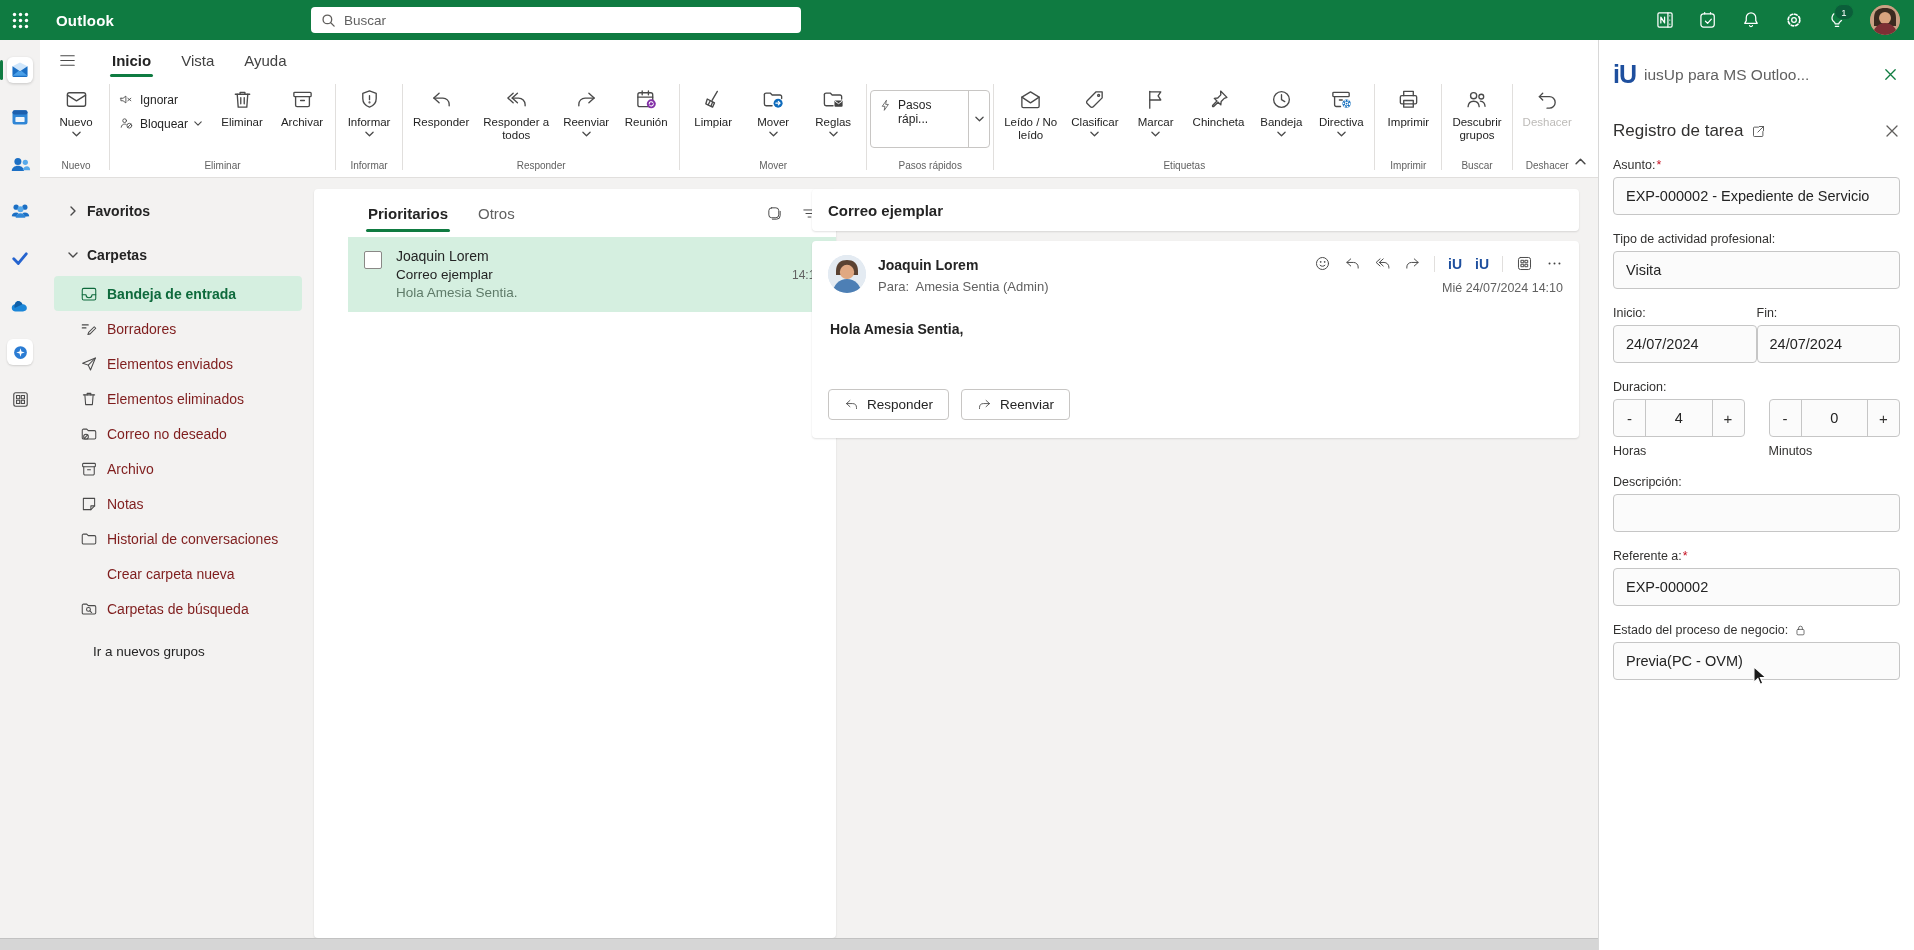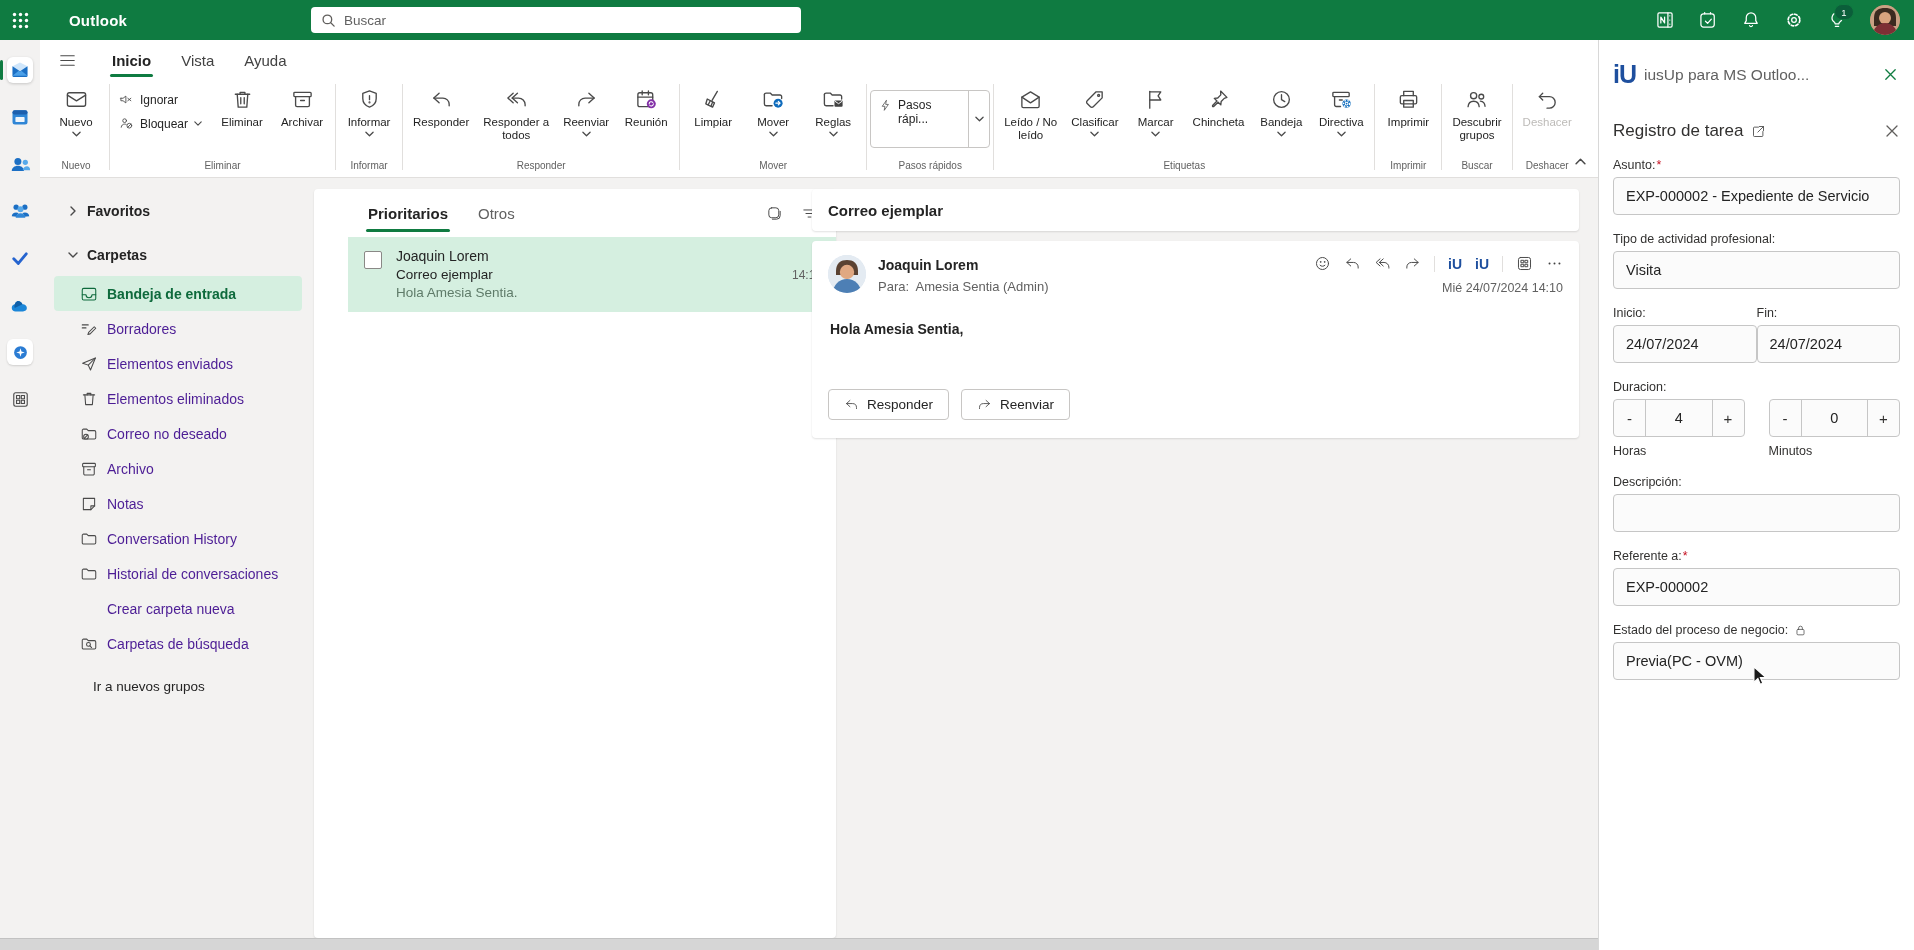--- a/index.html
+++ b/index.html
@@ -6,21 +6,21 @@
   .stage{position:relative;width:1914px;height:950px;overflow:hidden;background:#f3f2f1;
          font-family:"Liberation Sans",sans-serif;color:#242424;}
   .abs{position:absolute;}
   svg{display:block;}
   .ic{fill:none;stroke:#4a4a4a;stroke-width:1.4;stroke-linecap:round;stroke-linejoin:round;}
   .icw{fill:none;stroke:#fff;stroke-width:1.5;stroke-linecap:round;stroke-linejoin:round;}
 
   
   .topbar{left:0;top:0;width:1914px;height:40px;background:#0F7B41;display:flex;align-items:center;}
   .waffle{width:40px;height:40px;display:flex;align-items:center;justify-content:center;cursor:pointer;}
-  .brand{color:#fff;font-size:15px;font-weight:700;margin-left:29px;letter-spacing:.2px;}
+  .brand{color:#fff;font-size:15px;font-weight:700;margin-left:16px;letter-spacing:.2px;}
   .search{position:absolute;left:311px;top:7px;width:490px;height:26px;background:#fff;border-radius:4px;
           display:flex;align-items:center;gap:8px;padding-left:10px;box-sizing:border-box;}
   .search .ph{font-size:13.5px;color:#616161;}
   .topicons{position:absolute;right:14px;top:0;height:40px;display:flex;align-items:center;gap:23px;}
   .tbtn{position:relative;cursor:pointer;}
   .badge{position:absolute;top:-6px;right:-7px;min-width:14px;height:14px;border-radius:8px;background:#0B5E3A;
          color:#fff;font-size:9.5px;display:flex;align-items:center;justify-content:center;padding:0 2px;border:1px solid #0F7B41;}
   .avatar{width:30px;height:30px;border-radius:50%;overflow:hidden;background:#b98b68;}
 
   
@@ -53,21 +53,21 @@
   .pasosbox{margin-top:10px;width:118px;height:56px;border:1px solid #c8c6c4;border-radius:4px;display:flex;cursor:pointer;}
   .pasosbox .pl{flex:1;display:flex;align-items:flex-start;gap:6px;padding:7px 4px 0 8px;font-size:12px;color:#242424;}
   .pasosbox .pc{width:20px;border-left:1px solid #c8c6c4;display:flex;align-items:center;justify-content:center;}
   .collapse{position:absolute;right:1593px;top:160px;cursor:pointer;}
 
   
   .folders{left:40px;top:178px;width:274px;height:760px;box-sizing:border-box;padding-top:18px;}
   .fheader{display:flex;align-items:center;gap:9px;padding-left:28px;height:30px;font-size:14px;font-weight:700;color:#242424;cursor:pointer;}
   .fgap{height:14px;}
   .fitem{display:flex;align-items:center;gap:9px;height:35px;margin:0 12px 0 14px;padding-left:26px;border-radius:4px;
-         font-size:14px;color:#4c1d95;cursor:pointer;white-space:nowrap;}
+         font-size:14px;color:#7f1d1d;cursor:pointer;white-space:nowrap;}
   .fitem.selected{background:#D5EFE0;color:#0E6A3C;font-weight:700;}
   .fitem.selected .ic{stroke:#0E6A3C;}
   .fitem.noicon{padding-left:53px;}
   .ffooter{margin-top:18px;padding-left:53px;font-size:13.5px;color:#242424;cursor:pointer;}
 
   
   .listpane{left:314px;top:189px;width:488px;height:749px;background:#fff;border-radius:4px;
             box-shadow:0 1px 2px rgba(0,0,0,.12);overflow:hidden;padding-left:34px;}
   .listhead{height:48px;display:flex;align-items:center;padding:0 18px;}
   .ltab{font-size:15px;color:#616161;cursor:pointer;position:relative;padding:4px 2px;margin-right:26px;}
@@ -716,28 +716,20 @@
       <span>Archivo</span>
     </div>
     <div class="fitem">
       <svg width="18" height="18" viewBox="0 0 24 24">
           <g class="ic">
             <path d="M4.5 4.5h15v10l-5 5h-10z"></path>
             <path d="M14.5 19.5v-5h5"></path>
           </g>
         </svg>
       <span>Notas</span>
-    </div>
-    <div class="fitem">
-      <svg width="18" height="18" viewBox="0 0 24 24">
-          <g class="ic">
-            <path d="M3 7.2A1.7 1.7 0 0 1 4.7 5.5H9l2 2h8.3A1.7 1.7 0 0 1 21 9.2V17a1.7 1.7 0 0 1-1.7 1.7H4.7A1.7 1.7 0 0 1 3 17z"></path>
-          </g>
-        </svg>
-      <span>Conversation History</span>
     </div>
     <div class="fitem">
       <svg width="18" height="18" viewBox="0 0 24 24">
           <g class="ic">
             <path d="M3 7.2A1.7 1.7 0 0 1 4.7 5.5H9l2 2h8.3A1.7 1.7 0 0 1 21 9.2V17a1.7 1.7 0 0 1-1.7 1.7H4.7A1.7 1.7 0 0 1 3 17z"></path>
           </g>
         </svg>
       <span>Historial de conversaciones</span>
     </div>
     <div class="fitem noicon">

